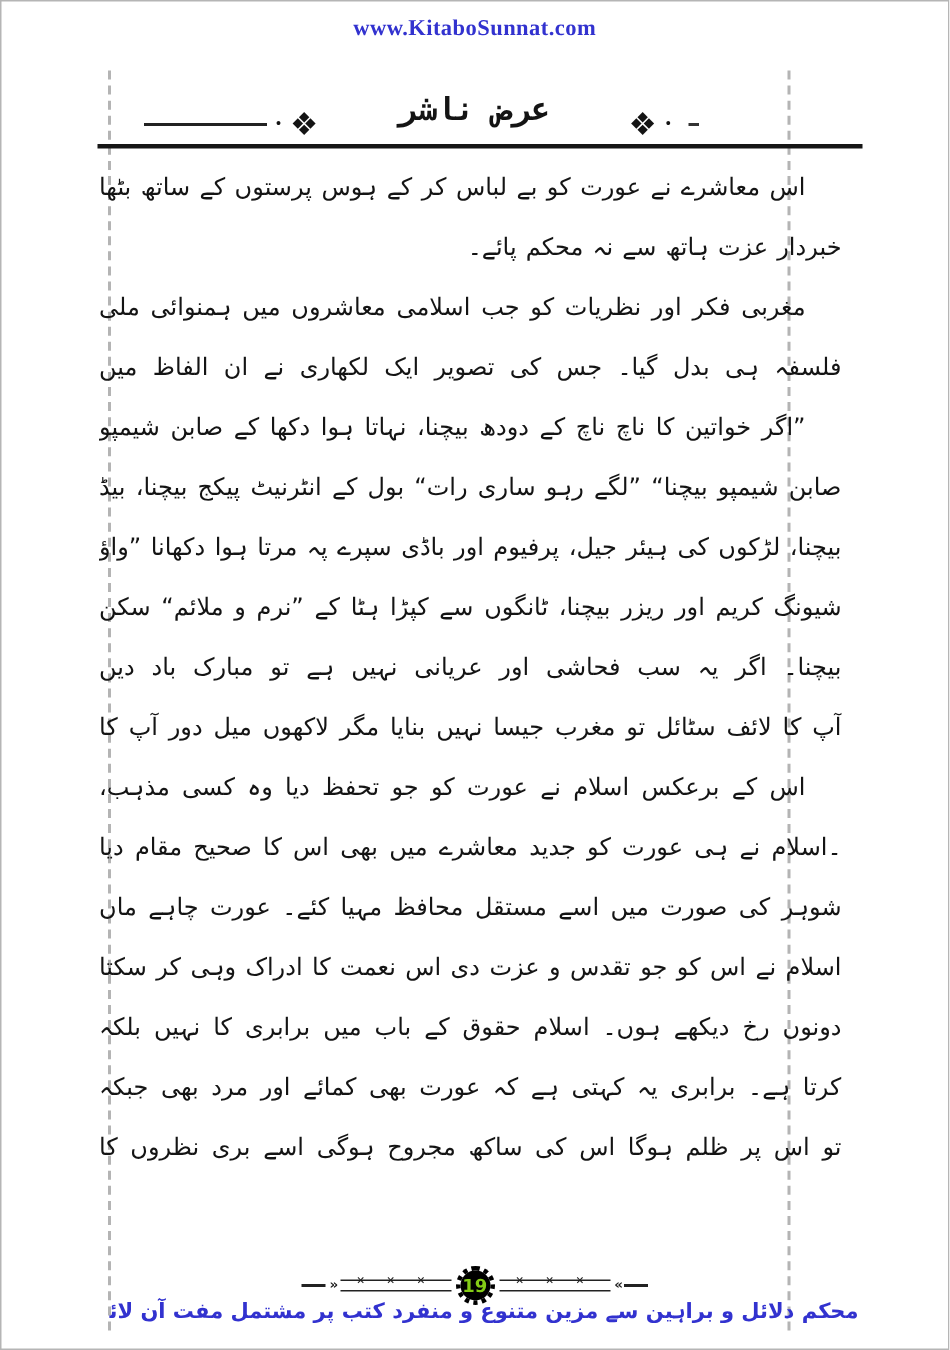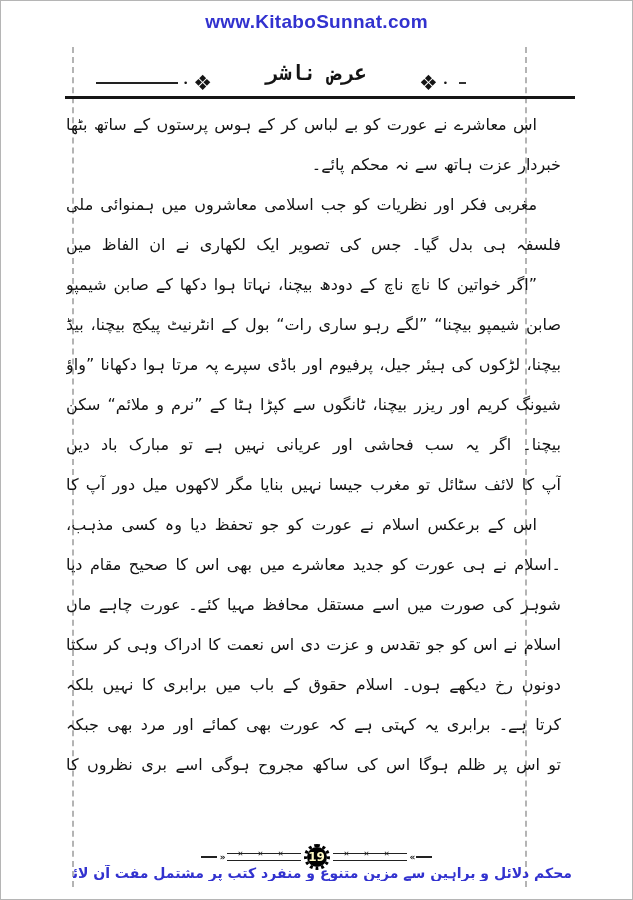--- a/index.html
+++ b/index.html
@@ -24,22 +24,22 @@
     border-left:2px dashed var(--guide);
     opacity:.75;
   }
   .guide.left{left:71px;}
   .guide.right{left:524px;}
 
   
   .watermark{
     position:absolute; top:10px; left:0; right:0;
     text-align:center;
-    font-family:Liberation Sans, sans-serif;
-    font-weight:bold; font-size:19px; letter-spacing:.3px;
+    font-family:Liberation Serif, serif;
+    font-weight:bold; font-size:15px; letter-spacing:.3px;
     color:var(--blue);
   }
 
   
   .header-band{position:absolute; top:58px; left:0; right:0; height:40px;}
   .header-title{
     position:absolute; left:0; right:0; top:2px;
     text-align:center; direction:rtl;
     font-size:21px; font-weight:bold; color:var(--ink);font-family:Liberation Mono, monospace;
   }
@@ -89,21 +89,21 @@
   }
   .flourish .chev{font-size:9px; font-weight:bold; letter-spacing:-2px;}
   .seal{
     width:26px; height:26px; border-radius:50%;
     border:3px dotted var(--seal);
     background:var(--seal); background-clip:padding-box;
     display:flex; align-items:center; justify-content:center;
     flex:0 0 auto;
   }
   .seal .num{
-    color:#fef9c3; font-size:12px; font-weight:bold; line-height:1;
+    color:#84cc16; font-size:12px; font-weight:bold; line-height:1;
   }
   .tagline{
     position:absolute; top:864px; left:72px; right:60px;
     direction:rtl; text-align:center;
     font-size:14px; font-weight:bold; color:var(--blue);
     white-space:nowrap; overflow:hidden;
   }
 </style>
 </head>
 <body>

